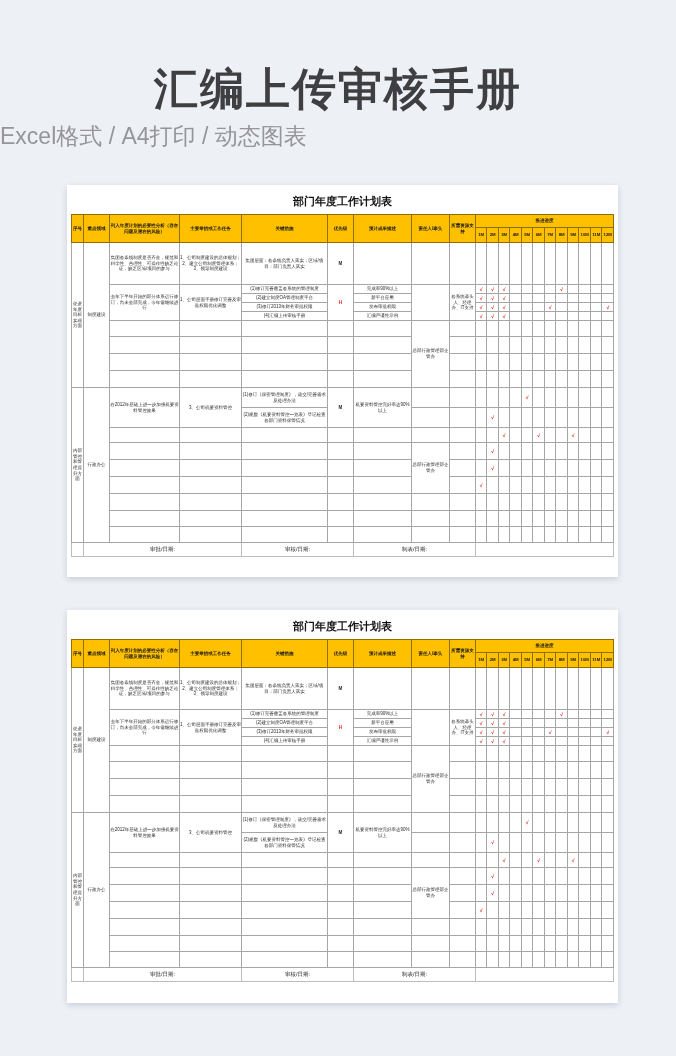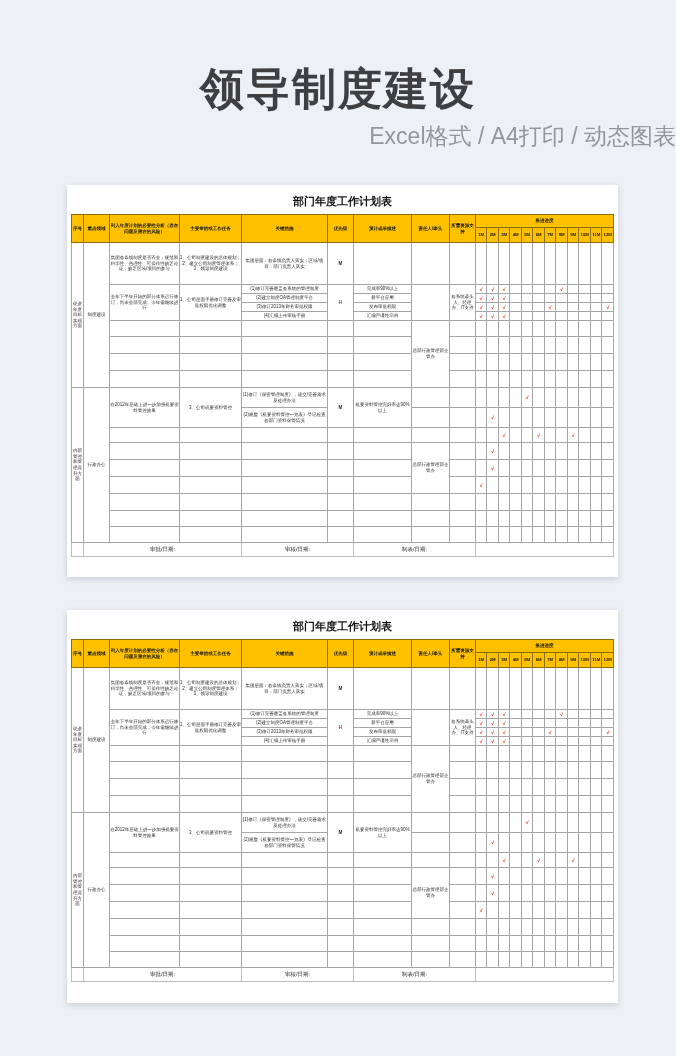--- a/index.html
+++ b/index.html
@@ -10,21 +10,21 @@
     font-family:"Liberation Sans", sans-serif;
     overflow:hidden;
   }
   .page-title{
     position:absolute;top:60px;left:0;width:676px;
     text-align:center;font-size:44px;font-weight:bold;
     color:#3f3f42;letter-spacing:2px;
   }
   .page-subtitle{
     position:absolute;top:121px;left:0;width:676px;
-    text-align:right;font-size:23px;color:#95959a;
+    text-align:left;font-size:23px;color:#95959a;
   }
   .card{
     position:absolute;left:67px;width:551px;
     background:#ffffff;
     box-shadow:0 2px 6px rgba(40,50,70,0.18);
   }
   .card1{top:185px;height:392px;}
   .card2{top:610px;height:393px;}
   .tbl-title{
     text-align:center;font-size:11px;font-weight:bold;color:#111;
@@ -57,21 +57,21 @@
   .chk{color:#e02417;font-size:5px;font-weight:bold;}
   tr.sec-start td{border-top:1.5px solid #4a4a4a;}
   tr.foot td{
     font-size:5.5px;color:#222;height:13px;text-align:center;
     border:1px solid #bdbdbd;border-top:1.5px solid #4a4a4a;
   }
 </style>
 </head>
 <body>
 
-<div class="page-title">领导制度建设</div>
+<div class="page-title">汇编上传审核手册</div>
 <div class="page-subtitle">Excel格式 / A4打印 / 动态图表</div>
 
 <div class="card card1">
   <div class="tbl-title">部门年度工作计划表</div>
   <div class="tbl-mount">
       <table class="plan">
         <colgroup>
           <col style="width: 12px;">
           <col style="width: 26px;">
           <col style="width: 70px;">

